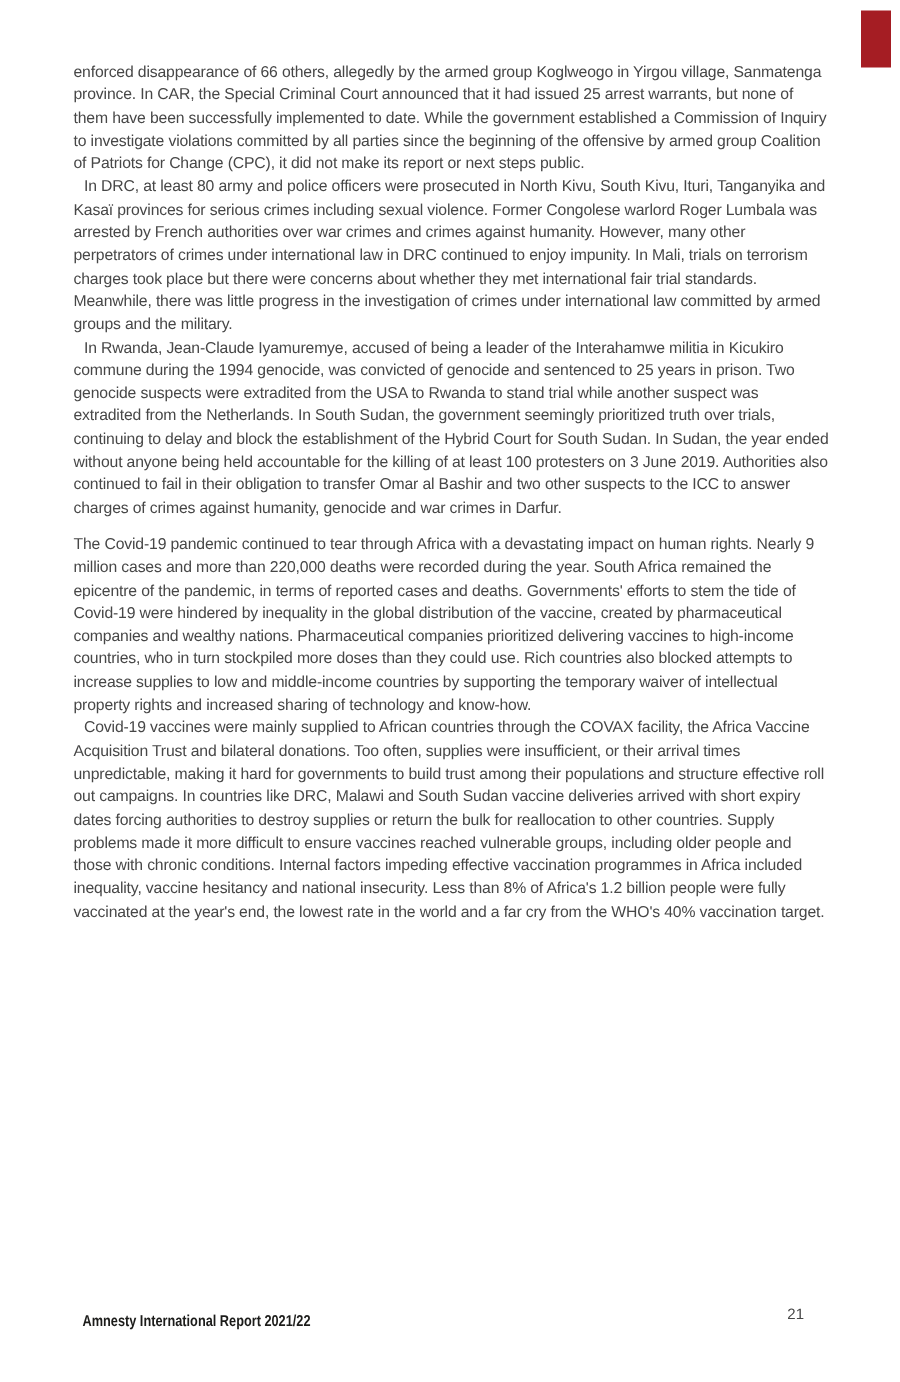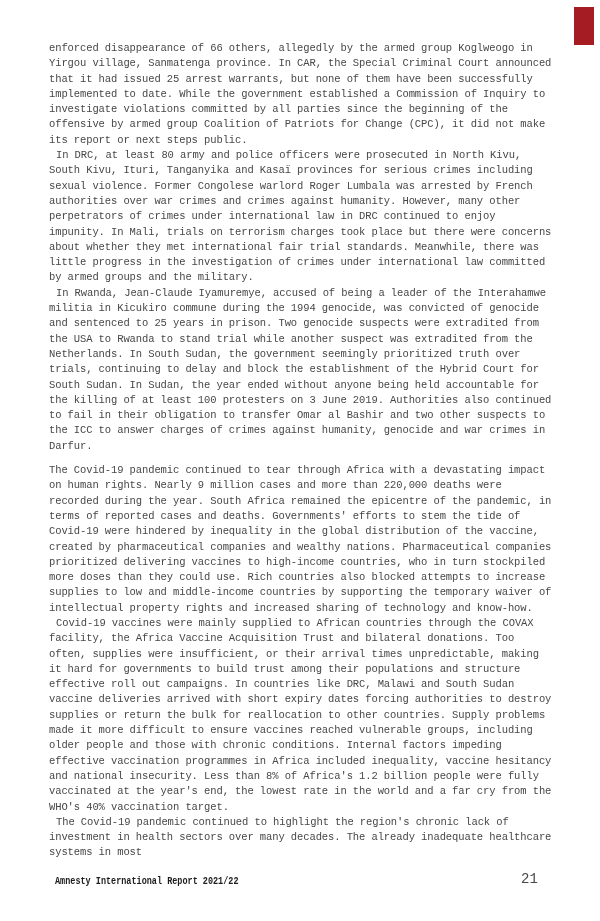--- a/index.html
+++ b/index.html
@@ -5,21 +5,21 @@
   html, body {
     margin: 0;
     padding: 0;
     background: #ffffff;
   }
   .page {
     position: relative;
     width: 600px;
     height: 921px;
     background: #ffffff;
-    font-family: Liberation Mono, monospace;
+    font-family: Liberation Sans, sans-serif;
     overflow: hidden;
   }
   .corner-tab {
     position: absolute;
     top: 7px;
     right: 6px;
     width: 20px;
     height: 38px;
   }
   .content {
@@ -75,21 +75,21 @@
     font-size: 10.5px;
     font-weight: 700;
     color: #1c1c1a;
     white-space: nowrap;
   }
   .page-number {
     position: absolute;
     left: 466px;
     top: 0;
     width: 15px;
-    font-size: 14px;
+    font-size: 10px;
     color: #474747;
     text-align: right;
   }
 </style>
 </head>
 <body>
 
 <div class="page">
 
   <div class="corner-tab" style="background-color: rgb(165, 29, 35);"></div>
@@ -101,21 +101,20 @@
     <p class="indent">In DRC, at least 80 army and police officers were prosecuted in North Kivu, South Kivu, Ituri, Tanganyika and Kasaï provinces for serious crimes including sexual violence. Former Congolese warlord Roger Lumbala was arrested by French authorities over war crimes and crimes against humanity. However, many other perpetrators of crimes under international law in DRC continued to enjoy impunity. In Mali, trials on terrorism charges took place but there were concerns about whether they met international fair trial standards. Meanwhile, there was little progress in the investigation of crimes under international law committed by armed groups and the military.</p>
 
     <p class="indent">In Rwanda, Jean-Claude Iyamuremye, accused of being a leader of the Interahamwe militia in Kicukiro commune during the 1994 genocide, was convicted of genocide and sentenced to 25 years in prison. Two genocide suspects were extradited from the USA to Rwanda to stand trial while another suspect was extradited from the Netherlands. In South Sudan, the government seemingly prioritized truth over trials, continuing to delay and block the establishment of the Hybrid Court for South Sudan. In Sudan, the year ended without anyone being held accountable for the killing of at least 100 protesters on 3 June 2019. Authorities also continued to fail in their obligation to transfer Omar al Bashir and two other suspects to the ICC to answer charges of crimes against humanity, genocide and war crimes in Darfur.</p>
 
 
 
     <p class="after-heading">The Covid-19 pandemic continued to tear through Africa with a devastating impact on human rights. Nearly 9 million cases and more than 220,000 deaths were recorded during the year. South Africa remained the epicentre of the pandemic, in terms of reported cases and deaths. Governments' efforts to stem the tide of Covid-19 were hindered by inequality in the global distribution of the vaccine, created by pharmaceutical companies and wealthy nations. Pharmaceutical companies prioritized delivering vaccines to high-income countries, who in turn stockpiled more doses than they could use. Rich countries also blocked attempts to increase supplies to low and middle-income countries by supporting the temporary waiver of intellectual property rights and increased sharing of technology and know-how.</p>
 
     <p class="indent">Covid-19 vaccines were mainly supplied to African countries through the COVAX facility, the Africa Vaccine Acquisition Trust and bilateral donations. Too often, supplies were insufficient, or their arrival times unpredictable, making it hard for governments to build trust among their populations and structure effective roll out campaigns. In countries like DRC, Malawi and South Sudan vaccine deliveries arrived with short expiry dates forcing authorities to destroy supplies or return the bulk for reallocation to other countries. Supply problems made it more difficult to ensure vaccines reached vulnerable groups, including older people and those with chronic conditions. Internal factors impeding effective vaccination programmes in Africa included inequality, vaccine hesitancy and national insecurity. Less than 8% of Africa's 1.2 billion people were fully vaccinated at the year's end, the lowest rate in the world and a far cry from the WHO's 40% vaccination target.</p>
 
-    <p class="indent">The Covid-19 pandemic continued to highlight the region's chronic lack of investment in health sectors over many decades. The already inadequate healthcare systems in most</p>
 
   </div>
 
   <div class="footer">
     <span class="footer-title fit" style="transform: scaleX(0.809);">Amnesty International Report 2021/22</span>
     <span class="page-number">21</span>
   </div>
 
 </div>
 

